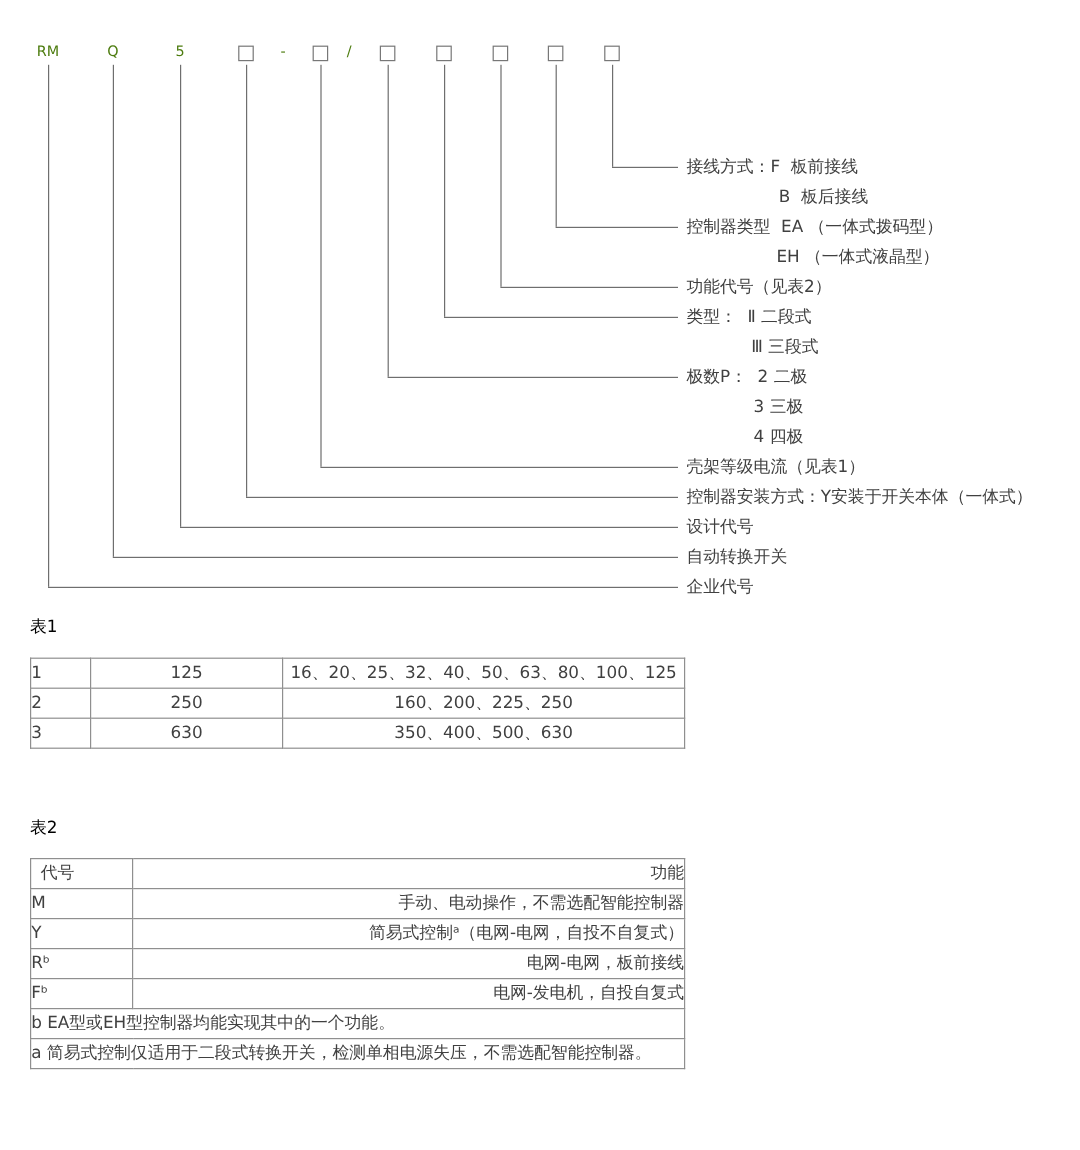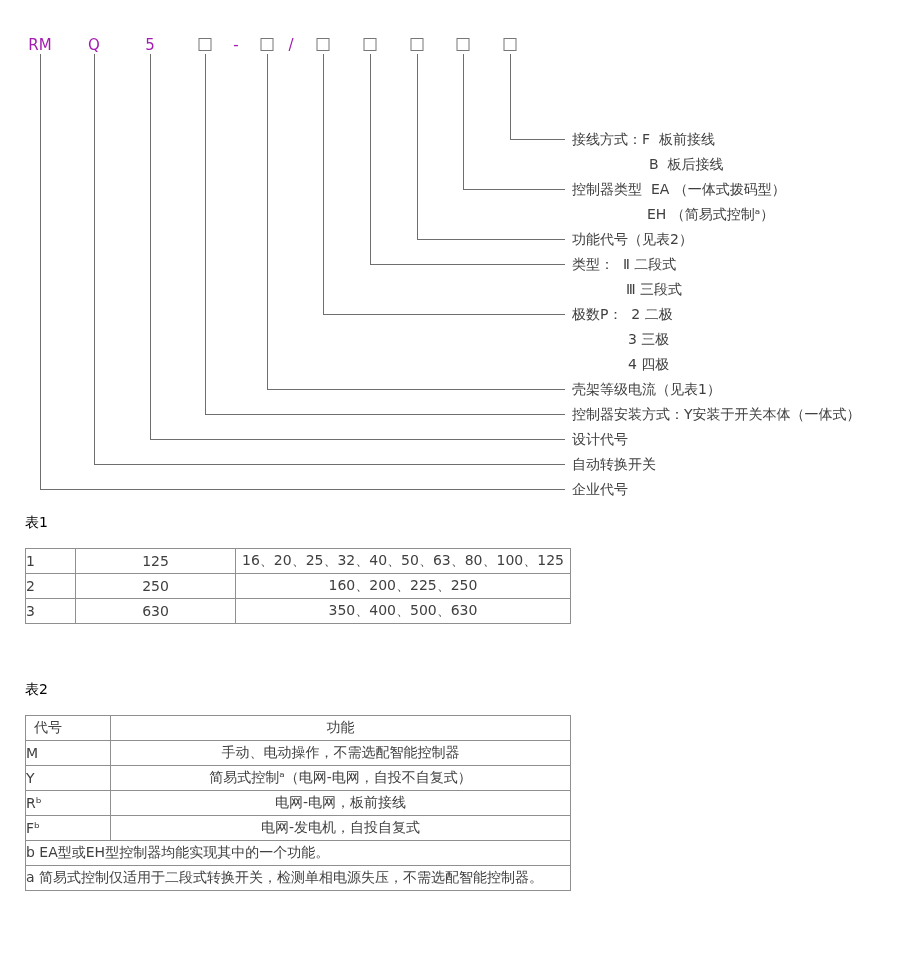--- a/index.html
+++ b/index.html
@@ -11,22 +11,22 @@
     background: #ffffff;
     font-family: "DejaVu Sans", "Liberation Sans", sans-serif;
     color: #404040;
     overflow: hidden;
   }
   
   .code-part {
     position: absolute;
     top: 36px;
     transform: translateX(-50%);
-    font-size: 15px;
-    color: #a21caf;
+    font-size: 12px;
+    color: #4d7c0f;
     white-space: pre;
   }
   .code-box {
     position: absolute;
     top: 38px;
     width: 13px;
     height: 13px;
     border: 1px solid #777777;
     background: #ffffff;
     transform: translateX(-50%);
@@ -56,21 +56,21 @@
     font-weight: normal;
     height: 25px;
     padding: 0;
     vertical-align: middle;
     white-space: nowrap;
     overflow: hidden;
   }
   .cell-left { text-align: left; padding-left: 6px; }
   .cell-center { text-align: center; }
   .t2-code { text-align: left; padding-left: 12px; }
-  .t2-func { text-align: center; padding-left: 40px; }
+  .t2-func { text-align: right; padding-left: 40px; }
   .t2-note { text-align: left; padding-left: 4px; }
 </style>
 </head>
 <body>
 
 <div class="page">
 
   <div>
 
     <span class="code-part" style="left:40px">RM</span>
@@ -112,21 +112,21 @@
 
     <div class="vline" style="left:94px; top:54px; height:410px"></div>
     <div class="hline" style="left:94px; top:464px; width:471px"></div>
 
     <div class="vline" style="left:40px; top:54px; height:435px"></div>
     <div class="hline" style="left:40px; top:489px; width:525px"></div>
 
     <div class="dlabel" style="left:572px; top:130px">接线方式：F  板前接线</div>
     <div class="dlabel" style="left:649px; top:155px">B  板后接线</div>
     <div class="dlabel" style="left:572px; top:180px">控制器类型  EA （一体式拨码型）</div>
-    <div class="dlabel" style="left:647px; top:205px">EH （简易式控制ᵃ）</div>
+    <div class="dlabel" style="left:647px; top:205px">EH （一体式液晶型）</div>
     <div class="dlabel" style="left:572px; top:230px">功能代号（见表2）</div>
     <div class="dlabel" style="left:572px; top:255px">类型：  Ⅱ 二段式</div>
     <div class="dlabel" style="left:626px; top:280px">Ⅲ 三段式</div>
     <div class="dlabel" style="left:572px; top:305px">极数P：  2 二极</div>
     <div class="dlabel" style="left:628px; top:330px">3 三极</div>
     <div class="dlabel" style="left:628px; top:355px">4 四极</div>
     <div class="dlabel" style="left:572px; top:380px">壳架等级电流（见表1）</div>
     <div class="dlabel" style="left:572px; top:405px">控制器安装方式：Y安装于开关本体（一体式）</div>
     <div class="dlabel" style="left:572px; top:430px">设计代号</div>
     <div class="dlabel" style="left:572px; top:455px">自动转换开关</div>

